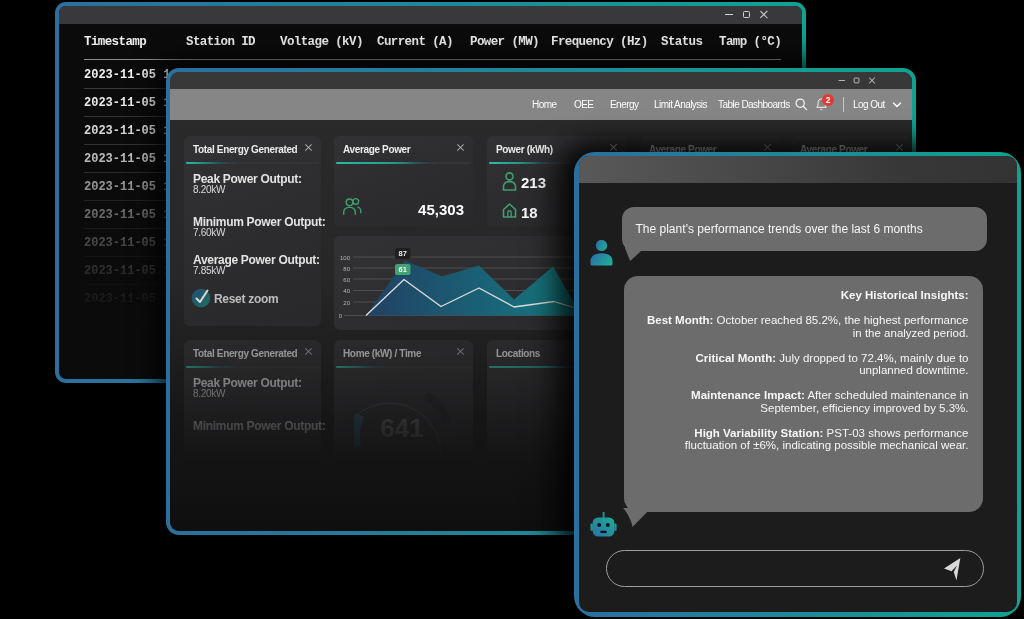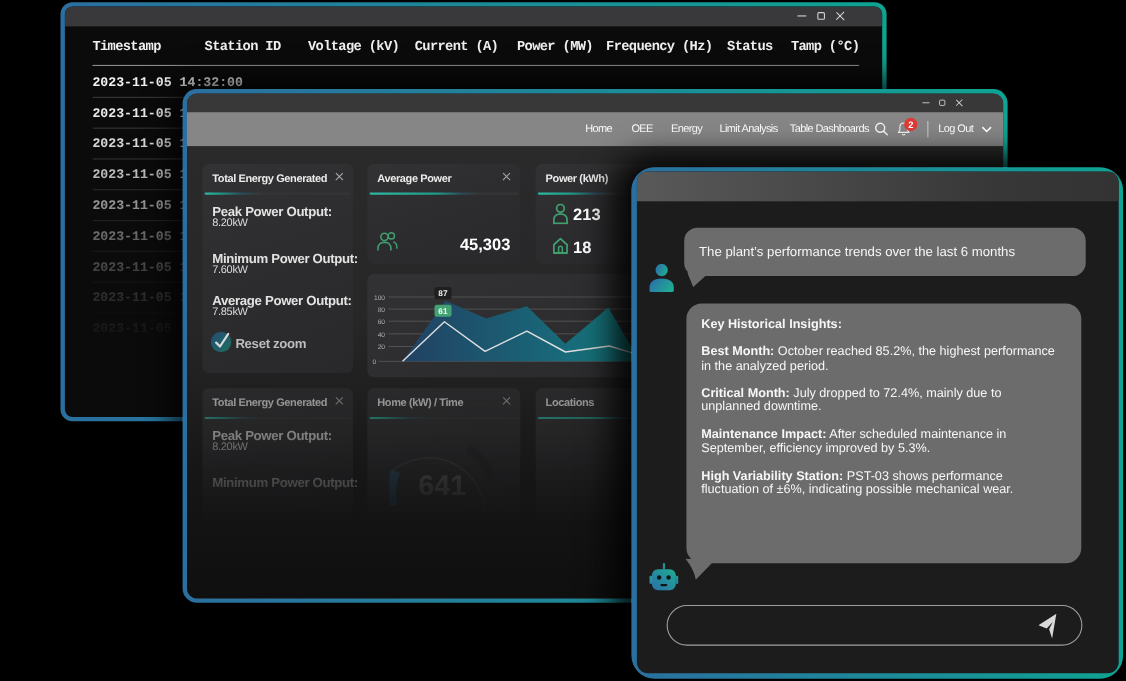--- a/index.html
+++ b/index.html
@@ -27,21 +27,21 @@
   #tablearea { position:absolute; left:0; top:18px; width:743px; height:355px; font-family:"Liberation Mono", monospace; }
   .th { position:absolute; top:11px; font-size:12.5px; letter-spacing:-0.6px; font-weight:bold; color:#efefef; white-space:pre; }
   #thline { position:absolute; left:25px; top:34.5px; width:697px; height:1.5px; background:#8c8c8c; }
   #rows { position:absolute; left:25px; top:37px; width:700px; height:300px;
      -webkit-mask-image:linear-gradient(180deg,#000 0,#000 30px,rgba(0,0,0,.88) 70px,rgba(0,0,0,.72) 105px,rgba(0,0,0,.52) 135px,rgba(0,0,0,.36) 160px,rgba(0,0,0,.24) 185px,rgba(0,0,0,.12) 215px,rgba(0,0,0,.05) 240px,transparent 265px);
      mask-image:linear-gradient(180deg,#000 0,#000 30px,rgba(0,0,0,.88) 70px,rgba(0,0,0,.72) 105px,rgba(0,0,0,.52) 135px,rgba(0,0,0,.36) 160px,rgba(0,0,0,.24) 185px,rgba(0,0,0,.12) 215px,rgba(0,0,0,.05) 240px,transparent 265px); }
   .trow { height:28px; line-height:28px; font-size:12px; font-weight:bold; color:#f2f2f2; border-bottom:1px solid #3a3a3a; white-space:pre; }
 
   
   #w2 { left:166px; top:68px; width:750px; height:467px; border-radius:13px; padding:4px;
-        box-shadow:0 0 28px 8px rgba(0,0,0,.8);margin-top:13px; }
+        box-shadow:0 0 28px 8px rgba(0,0,0,.8); }
   #w2 .win-inner { left:4px; top:4px; width:742px; height:459px; border-radius:9px; background:#272727; }
   #w2 .titlebar { position:absolute; left:0; top:0; width:100%; height:17px; background:#383838; }
   #w2 .winbtns { right:33px; top:4px; gap:11px; transform:scale(.8); }
   #navbar { position:absolute; left:0; top:17px; width:100%; height:31px; background:#868686; }
   .nav { position:absolute; top:0; height:31px; line-height:31px; font-size:10px; letter-spacing:-0.55px; color:#fcfcfc; white-space:nowrap; }
   #dashbody { position:absolute; left:0; top:48px; width:742px; height:411px;
       background:linear-gradient(180deg,#2a2a2b 0,#272728 38%,#1f1f20 55%,#161617 72%,#121213 88%,#0f0f0f 100%); }
 
   .card { position:absolute; background:linear-gradient(160deg,#323234 0%,#2d2d2f 45%,#29292b 100%); border-radius:6px; }
   .chead { position:absolute; left:9px; top:8px; font-size:10px; letter-spacing:-0.35px; font-weight:bold; color:#ececec; white-space:nowrap; }
@@ -63,21 +63,21 @@
   #chathead { position:absolute; left:0; top:0; width:100%; height:27px;
       background:linear-gradient(90deg,#595959 0,#474747 40%,#373737 75%,#333 100%); }
   .bubble { position:absolute; background:#6c6c6c; color:#f7f7f7; }
   #ub { left:43px; top:51px; width:365px; height:44px; border-radius:12px; font-size:12px;
        display:flex; align-items:center; padding-left:14px; }
   #ubtail { position:absolute; left:46px; top:91px; width:21px; height:14px; background:#6c6c6c;
        clip-path:polygon(0 0,100% 0,27% 100%); }
   #bb { left:45px; top:120px; width:359px; height:236px; border-radius:14px; font-size:11.5px;
        padding:13px 14px; line-height:12.4px; }
   #bbtail { position:absolute; left:44px; top:352px; width:28px; height:20px; }
-  #bb p { margin-bottom:12.8px; }
+  #bb p { margin-bottom:12.8px;text-align:right; }
   #bb b { font-weight:bold; }
   #inputpill { position:absolute; left:27px; top:394px; width:378px; height:36.5px; border:1.2px solid #9e9e9e; border-radius:18.5px; }
 </style>
 </head>
 <body>
 
 <div class="win" id="w1">
   <div class="win-inner">
     <div class="titlebar">
       <div class="winbtns">

